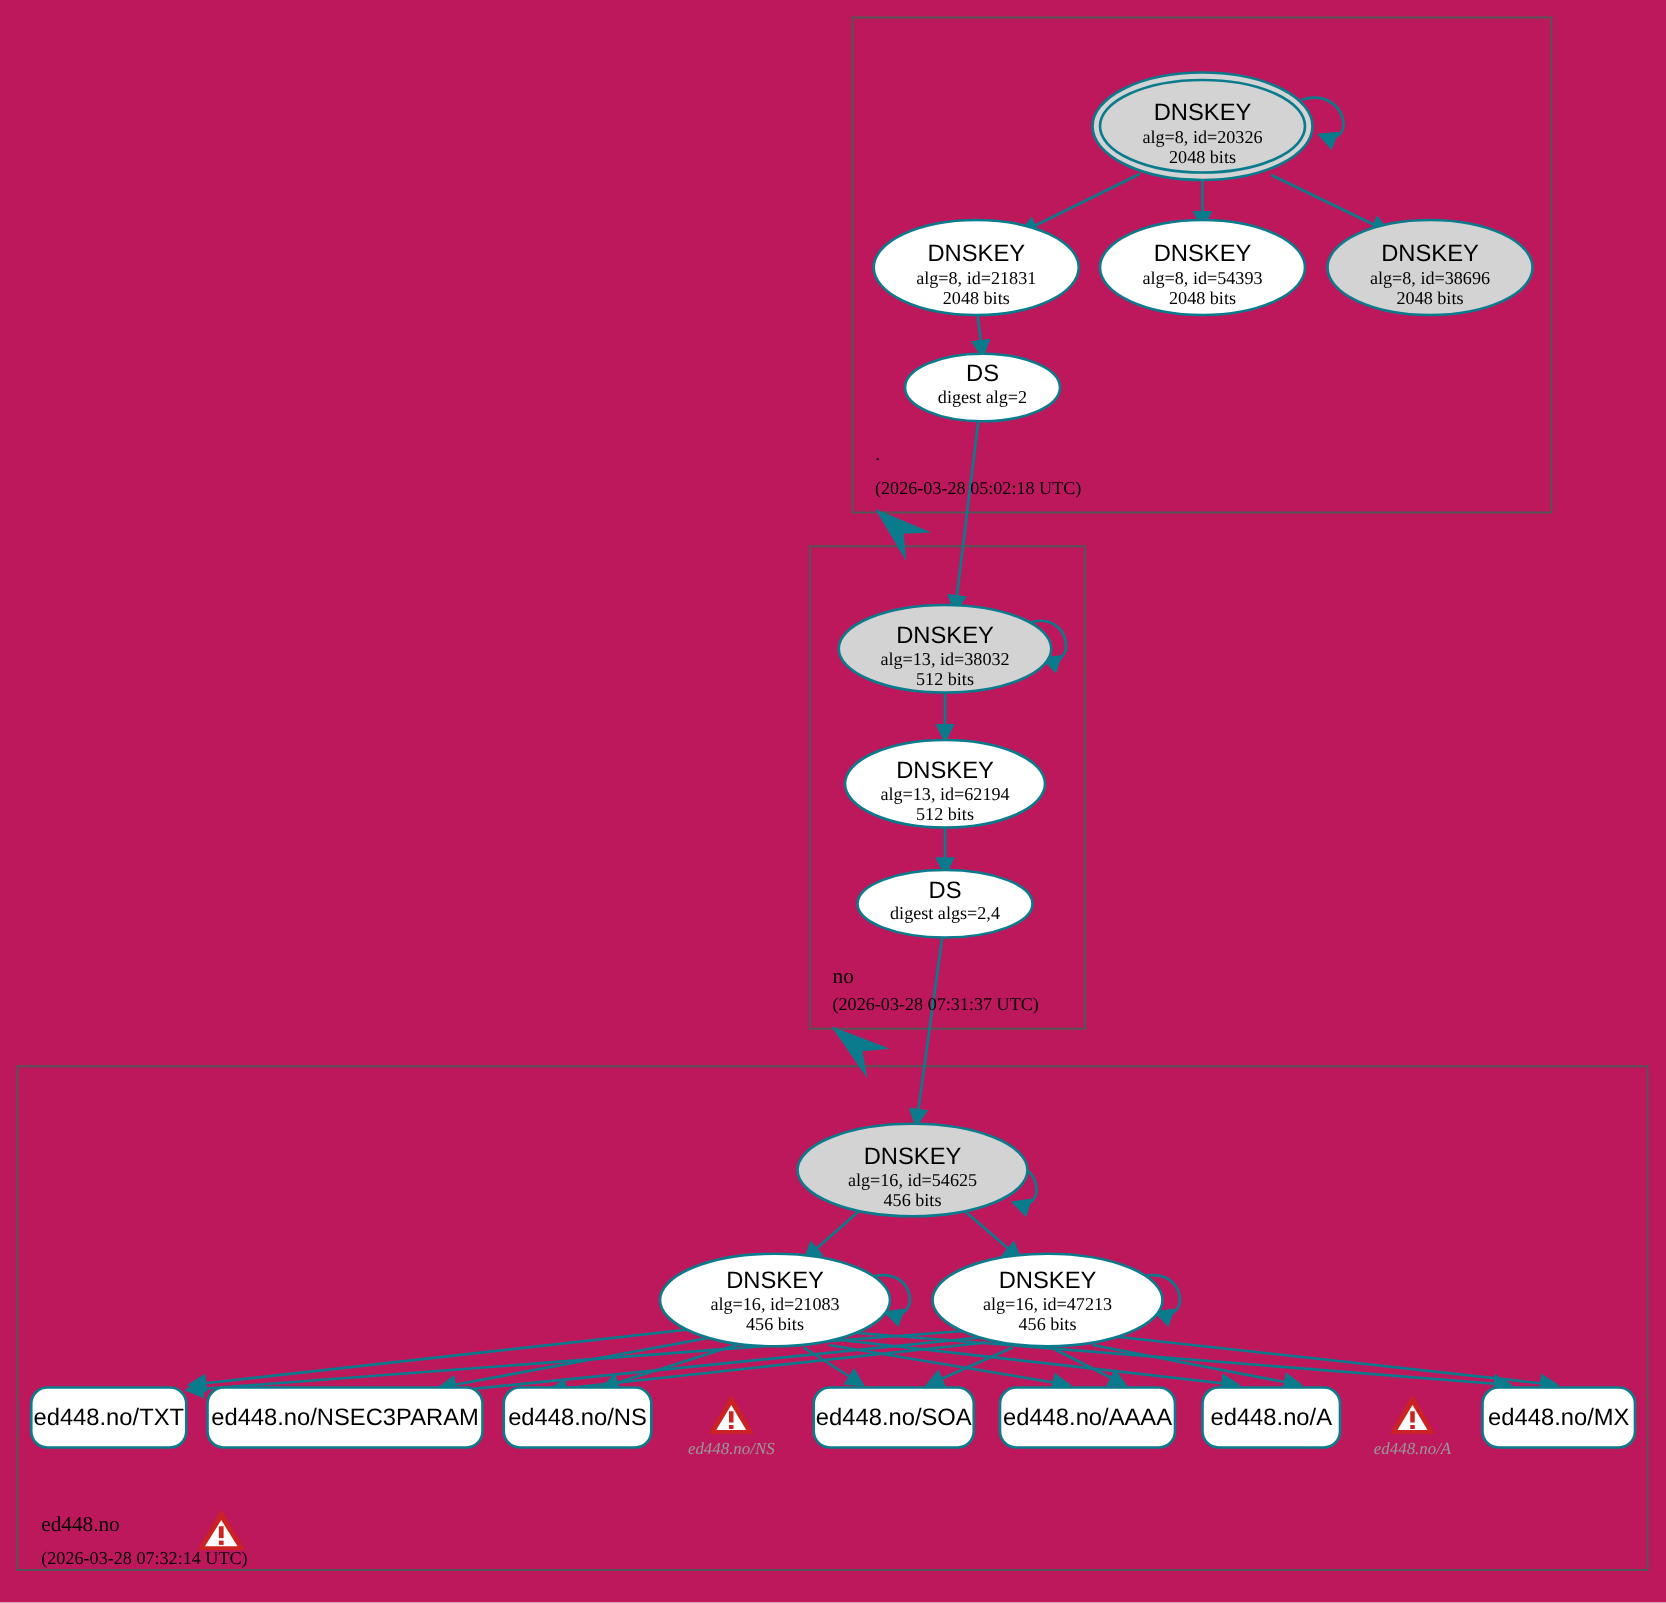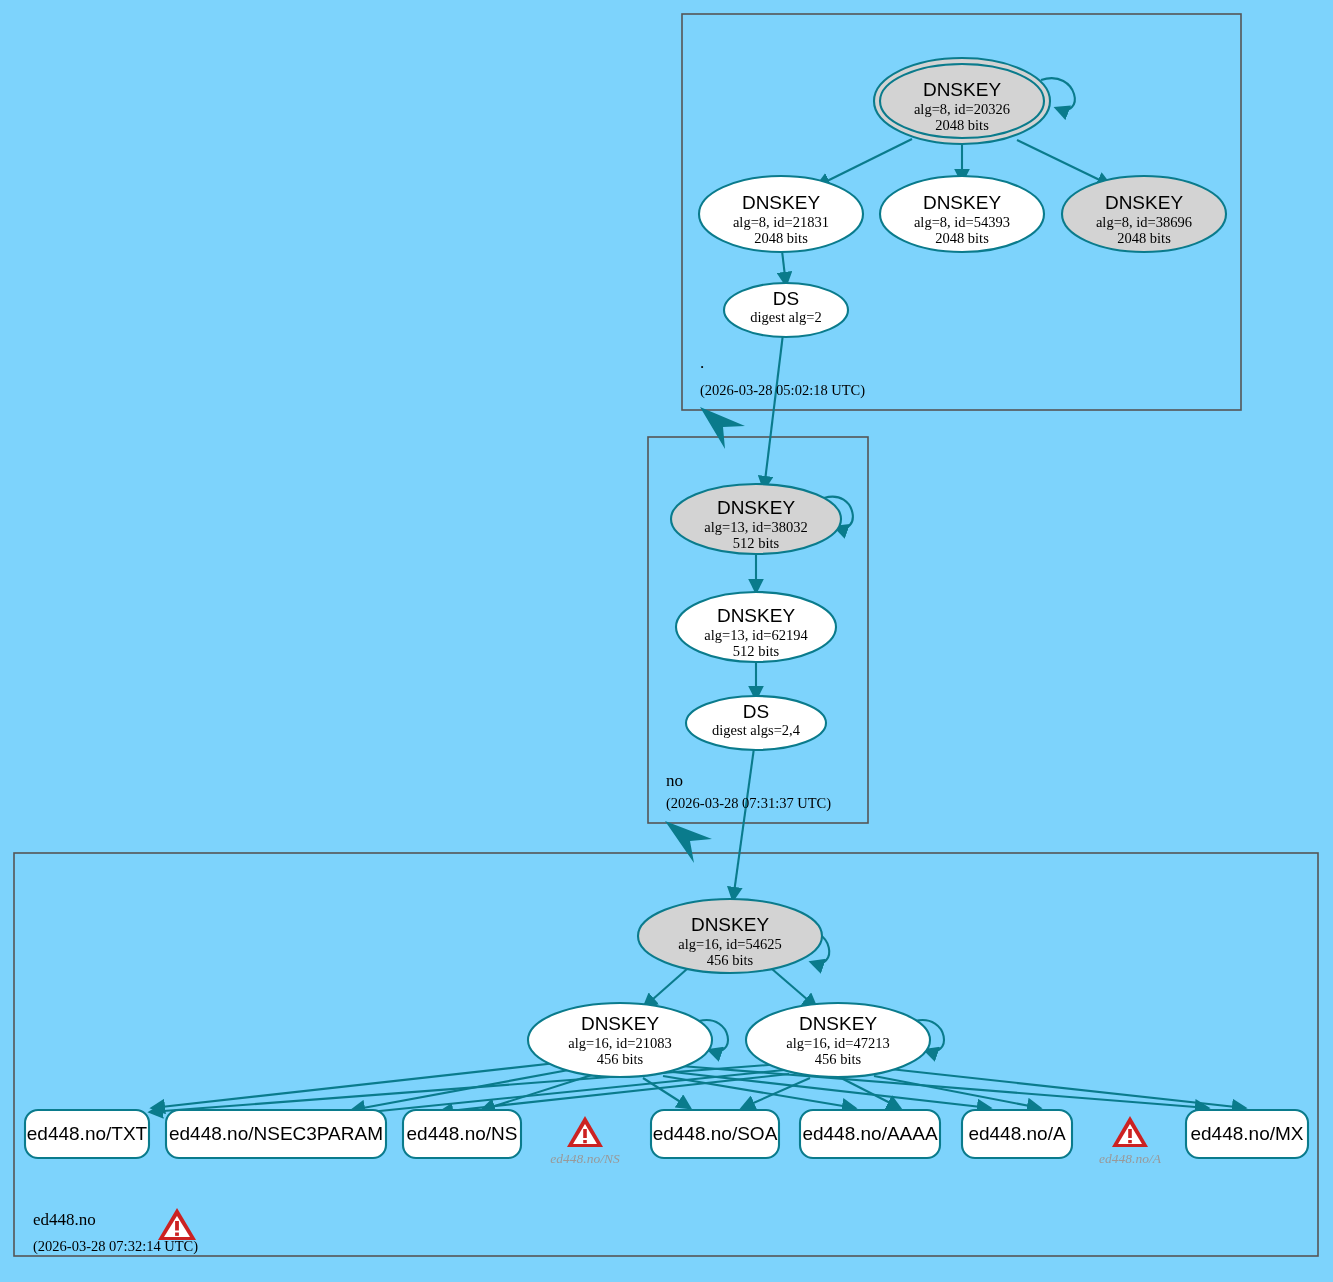--- a/index.html
+++ b/index.html
@@ -4,21 +4,21 @@
 <style>
   html, body {
     margin: 0;
     padding: 0;
     background: #ffffff;
   }
   #canvas {
     position: relative;
     width: 1333px;
     height: 1282px;
-    background: #7dd3fc;
+    background: #be185d;
     font-family: "Liberation Sans", sans-serif;
     overflow: hidden;
   }
   #graph-svg {
     position: absolute;
     left: 0;
     top: 0;
     width: 1333px;
     height: 1282px;
   }

